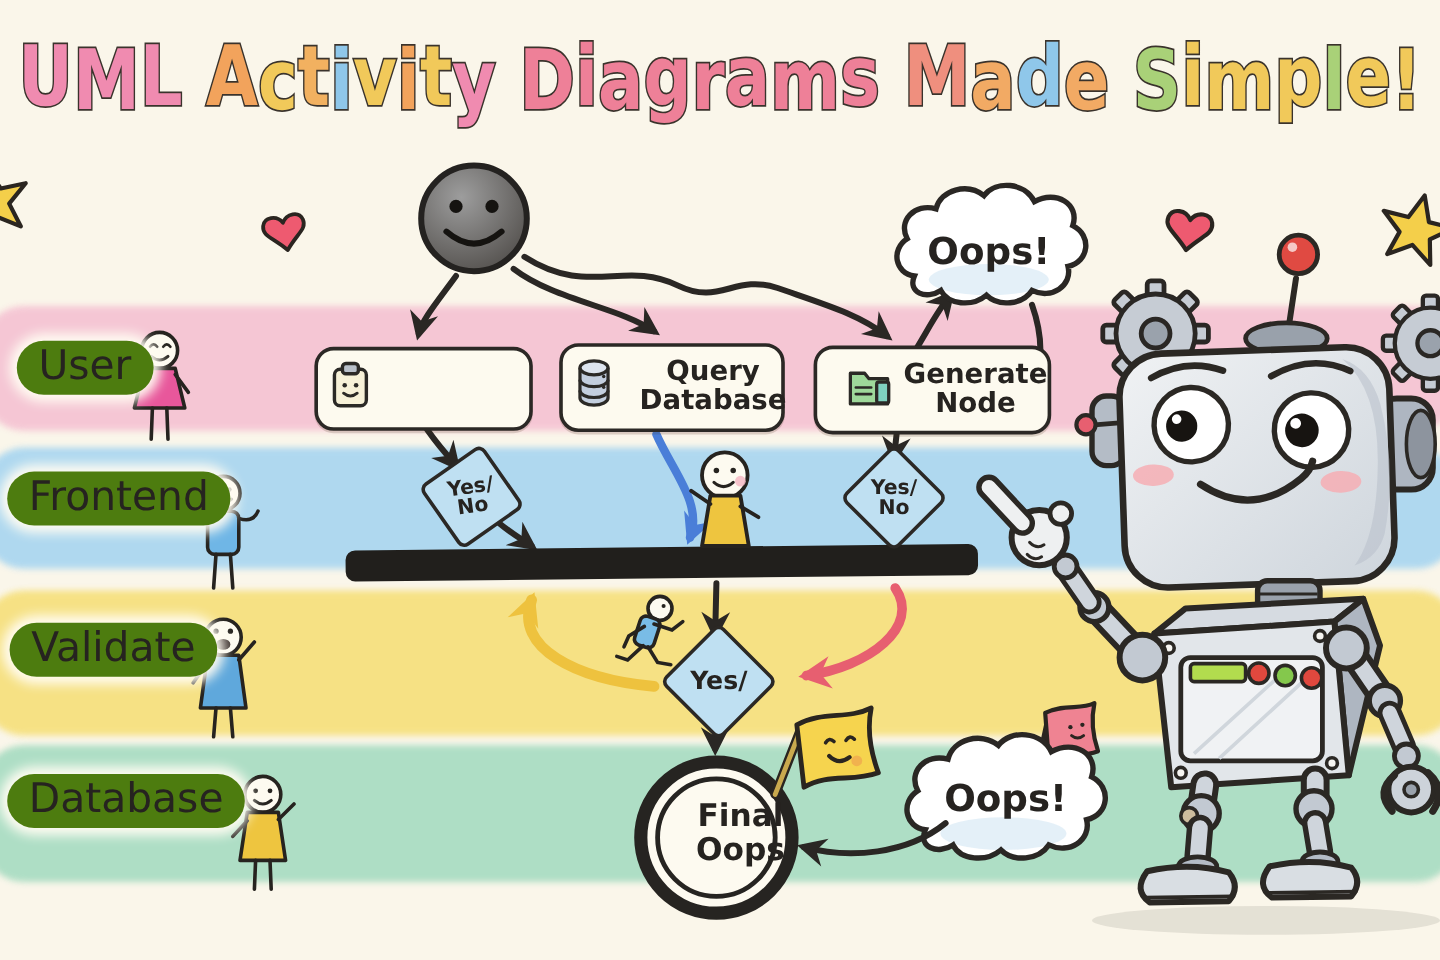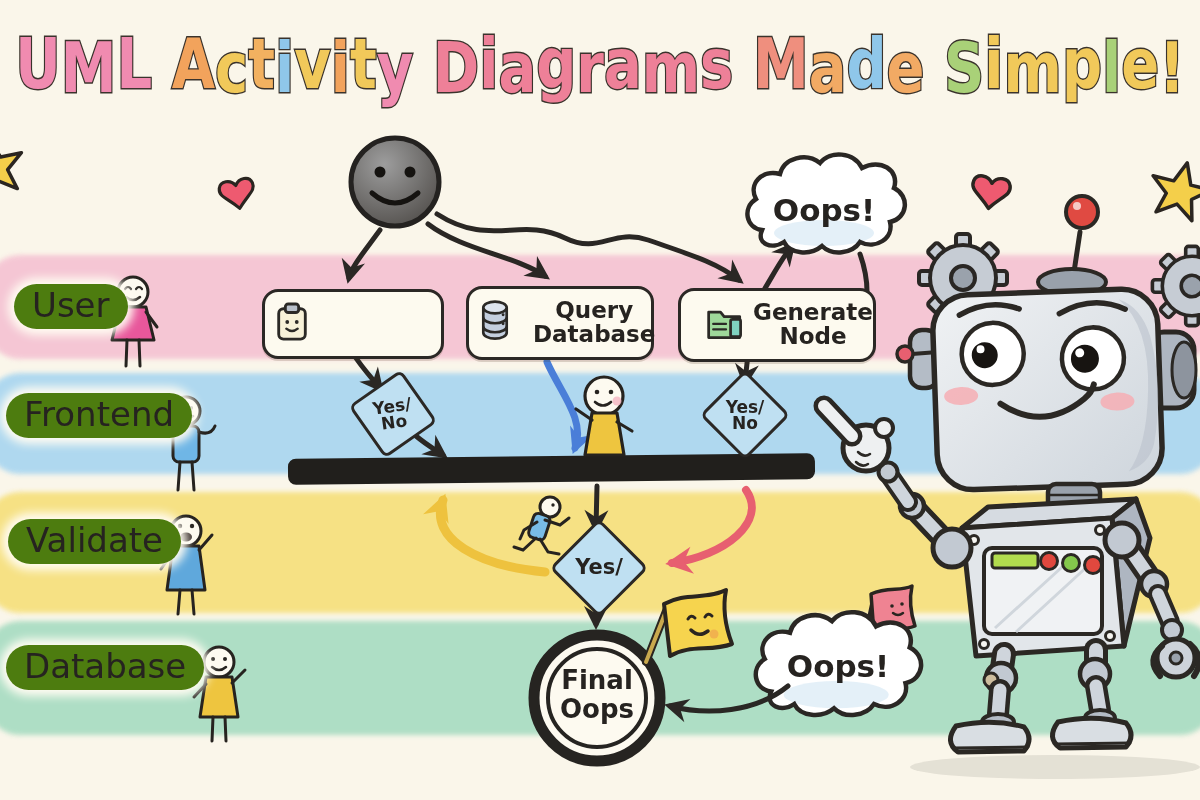--- a/index.html
+++ b/index.html
@@ -32,21 +32,21 @@
   .diamond .dtext{position:absolute;inset:0;display:flex;flex-direction:column;align-items:center;
     justify-content:center;font-size:17px;font-weight:bold;line-height:.95;text-align:center;}
   #dec-1{left:361px;top:382px;width:58px;height:58px;transform:rotate(55deg);}
   #dec-1 .dtext{transform:rotate(-63deg);}
   #dec-2{left:713px;top:383px;width:58px;height:58px;transform:rotate(45deg);}
   #dec-2 .dtext{transform:rotate(-45deg);}
   #dec-3{left:564px;top:533px;width:64px;height:64px;transform:rotate(45deg);}
   #dec-3 .dtext{transform:rotate(-45deg);font-size:21px;}
   .node-label{position:absolute;font-weight:bold;}
   #initial-label{left:446px;top:164px;font-size:27px;}
-  #final-label{left:535px;top:666px;width:124px;text-align:center;font-size:26px;line-height:1.1;}
+  #final-label{left:555px;top:666px;width:124px;text-align:center;font-size:26px;line-height:1.1;}
   .cloud-label{position:absolute;width:124px;text-align:center;font-size:31px;font-weight:bold;}
   #cloud1-label{left:762px;top:192px;}
   #cloud2-label{left:776px;top:648px;}
 </style>
 </head>
 <body>
 
 <div id="stage">
 
   <div class="lane" id="lane-user" style="background: rgb(245, 195, 211);"></div>

